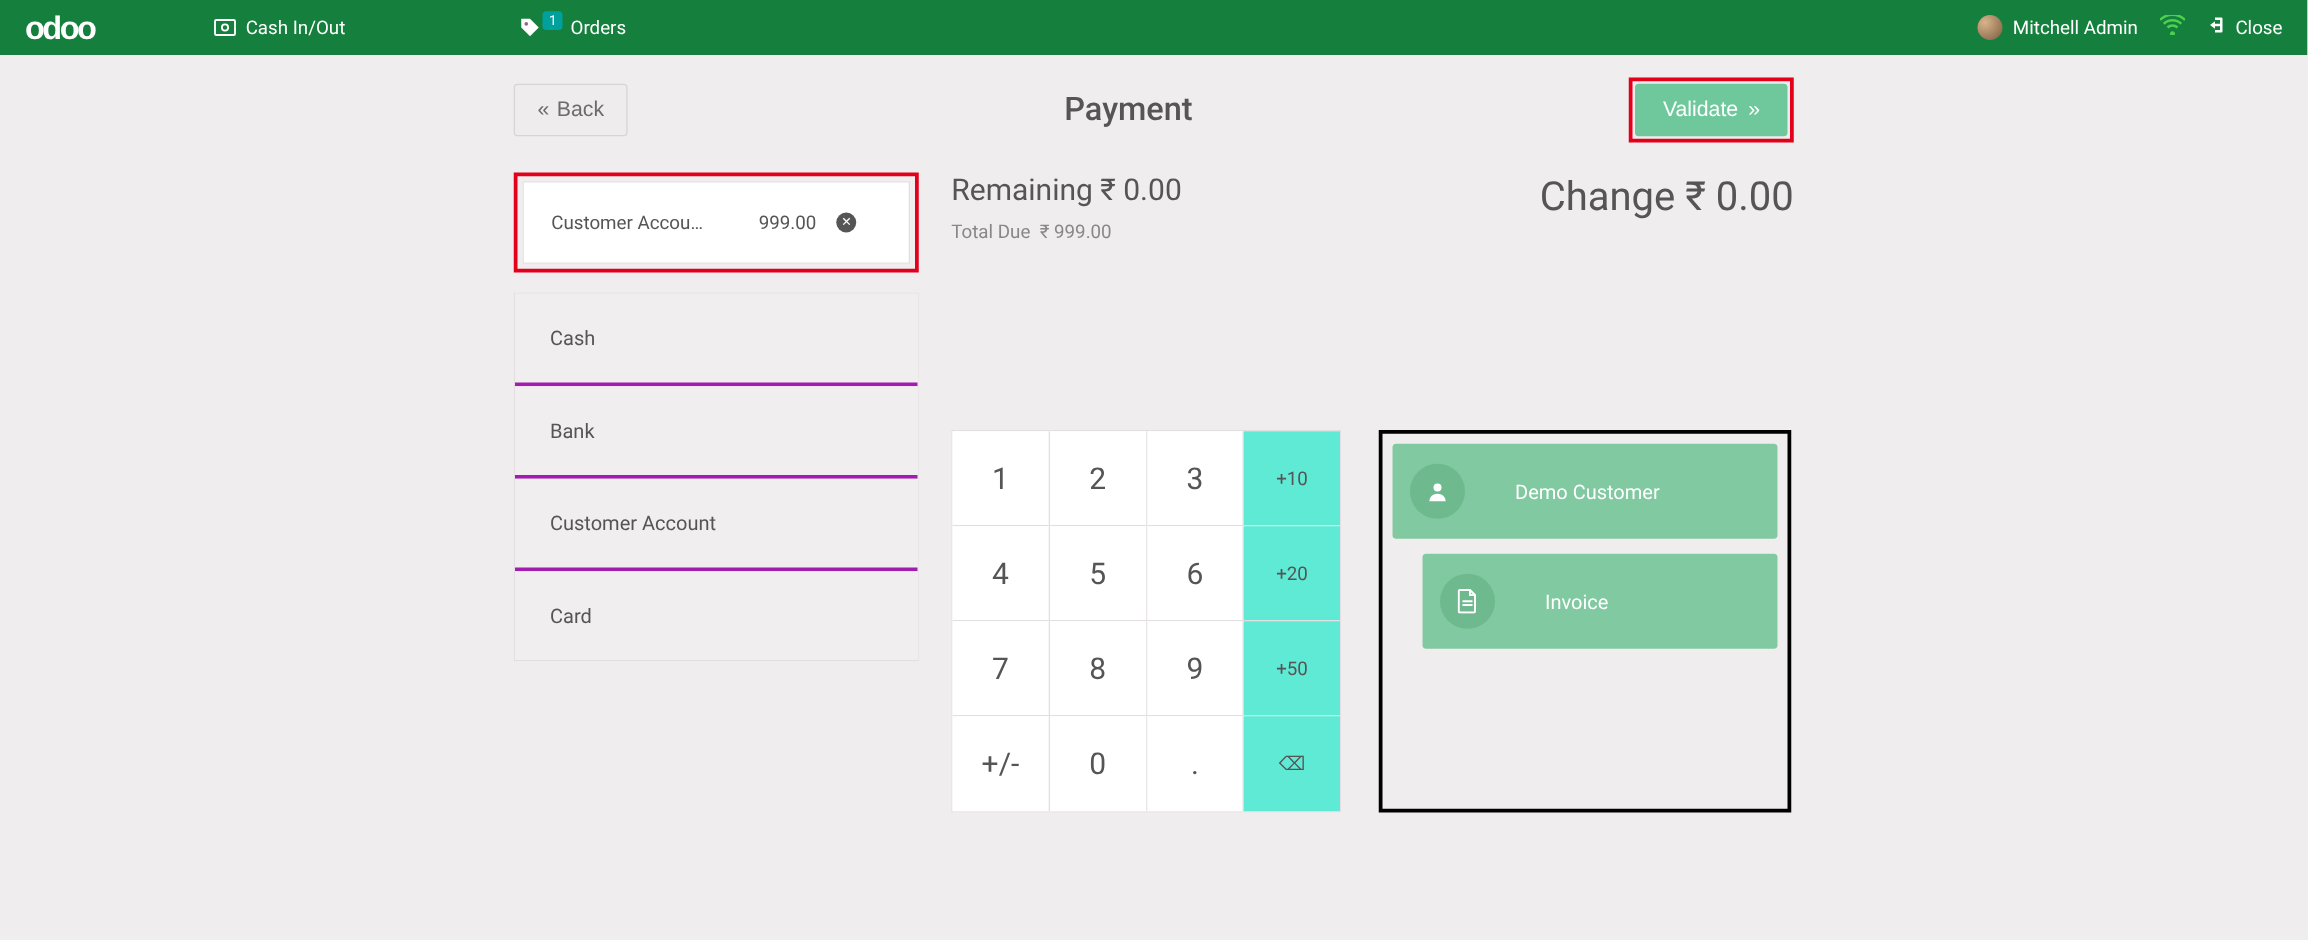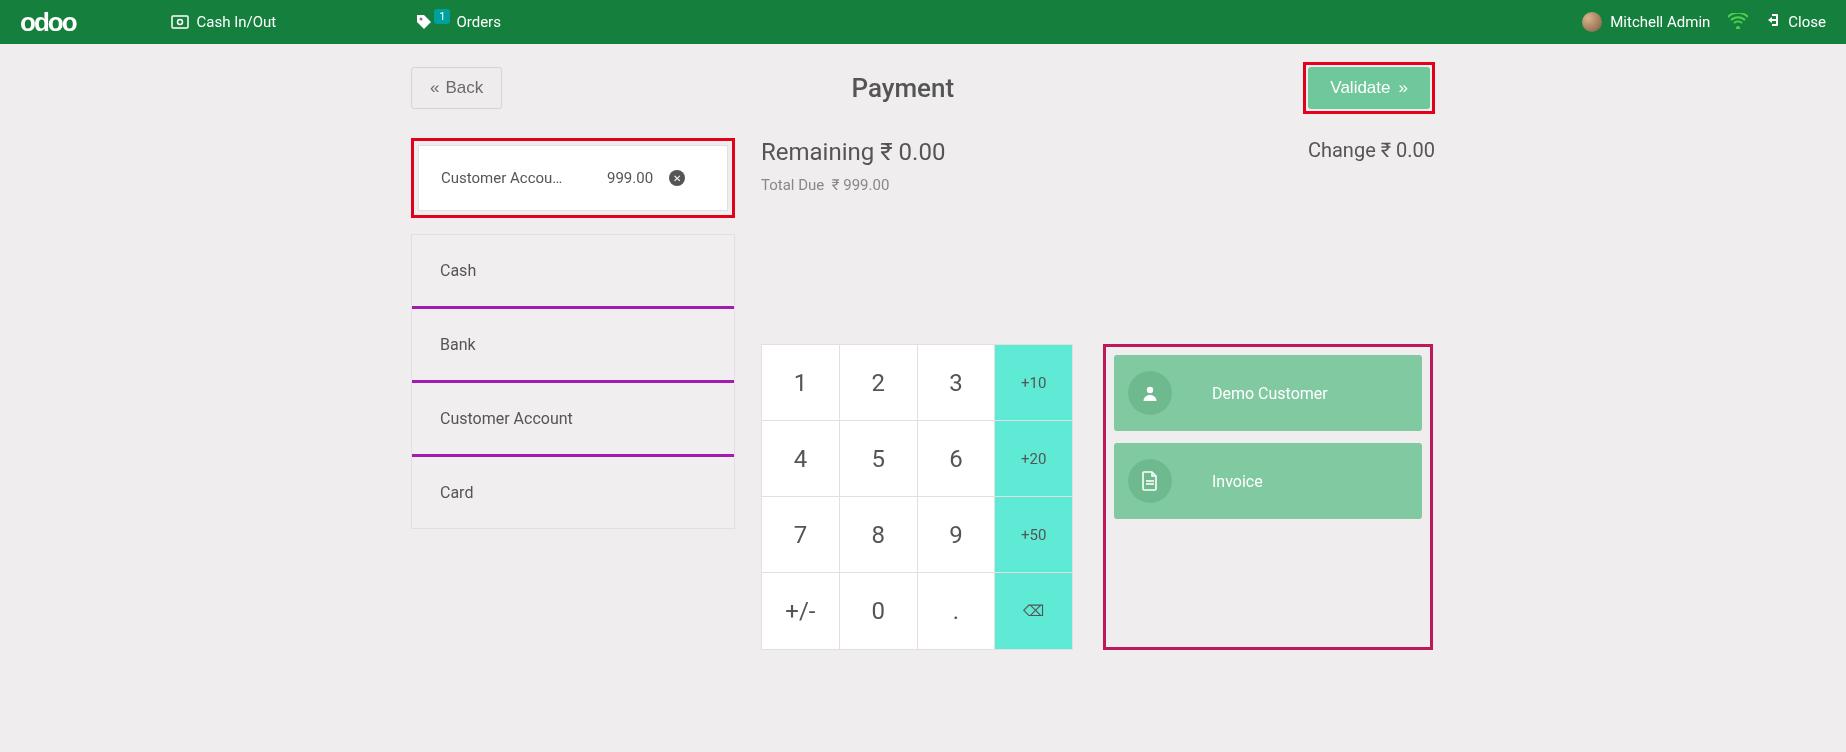--- a/index.html
+++ b/index.html
@@ -43,34 +43,34 @@
 .method { border-bottom: 3px solid #a21caf; padding: 26px 28px; font-size: 16px; color: #555; cursor: pointer; background: #f1eef0; }
 .method:last-child { border-bottom: none; }
 
 
 .mainpane { flex: 1; }
 
 .totals-row { display: flex; justify-content: space-between; align-items: flex-start; margin-bottom: 150px; }
 .totals-left { }
 .remaining { font-size: 24px; color: #555; margin-bottom: 10px; }
 .totaldue { font-size: 15px; color: #888; }
-.change { font-size: 20px; color: #555; }
+.change { font-size: 32px; color: #555; }
 
 .lower { display: flex; gap: 30px; }
 
 .numpad { border: 1px solid #e3dee1; background: #fff; width: 312px; }
 .numpad-row { display: flex; }
 .numpad-btn { flex: 1; height: 76px; border: 1px solid #e3dee1; border-top: none; border-left: none; display: flex; align-items: center; justify-content: center; font-size: 24px; color: #555; cursor: pointer; background: #fff; }
 .numpad-btn.quick { font-size: 15px; background: #5eead4; }
 .numpad-row:last-child .numpad-btn { border-bottom: none; }
 .numpad-btn:last-child { border-right: none; }
 
-.actions-wrap { border: 3px solid #be185d; padding: 8px; width: 330px; }
+.actions-wrap { border: 3px solid #000000; padding: 8px; width: 330px; }
 .action-btn { background: #81c9a0; color: #fff; border-radius: 3px; height: 76px; display: flex; align-items: center; padding: 0 14px; cursor: pointer; margin-bottom: 12px; }
-.action-btn:last-child { margin-bottom: 0; }
+.action-btn:last-child { margin-bottom: 0; margin-left: 24px; }
 .action-icon { width: 44px; height: 44px; border-radius: 50%; background: #6eba8e; display: flex; align-items: center; justify-content: center; margin-right: 40px; font-size: 18px; }
 .action-label { font-size: 16px; }
 </style>
 </head>
 <body>
 
 <div class="navbar">
   <div class="logo">odoo</div>
 
   <div class="nav-item">

